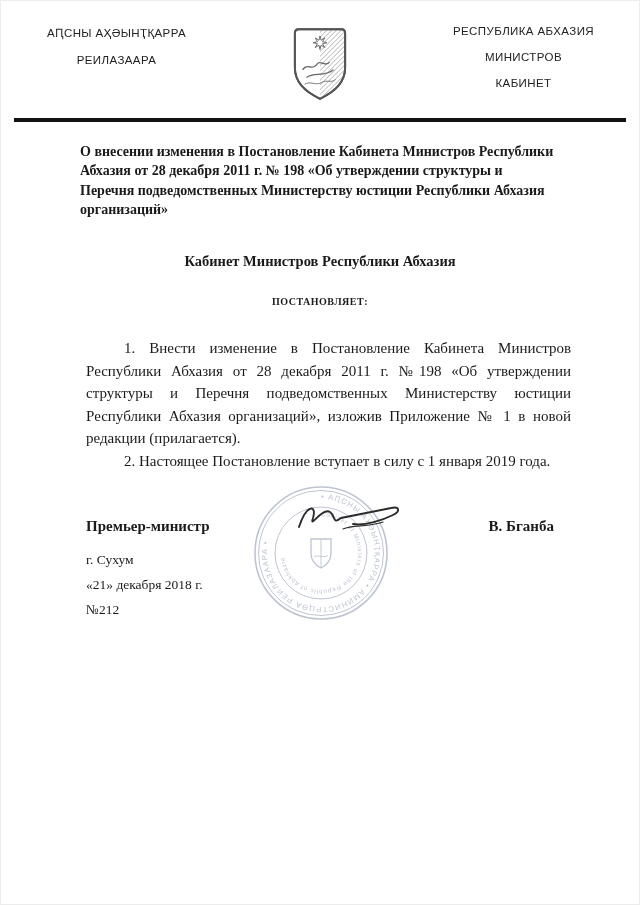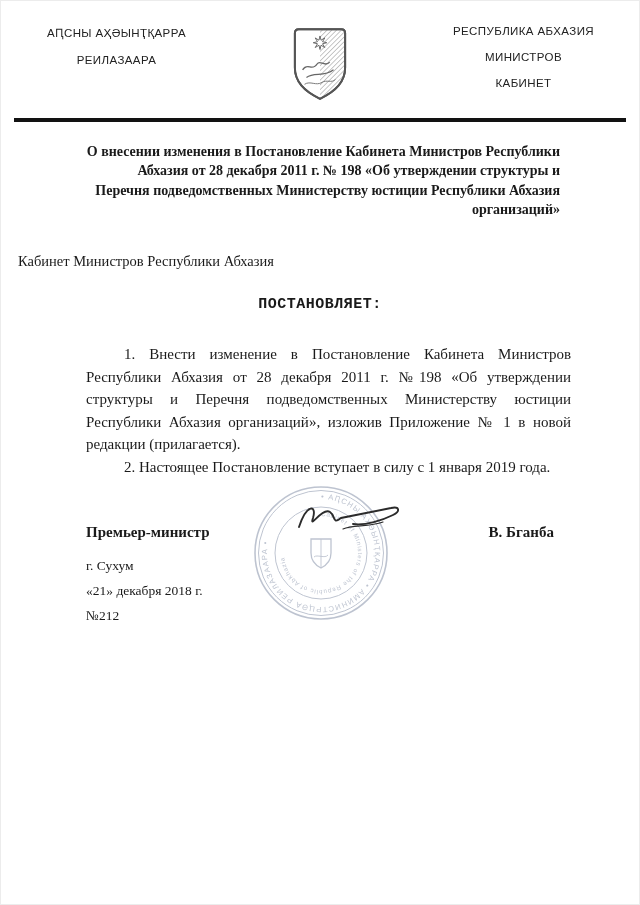--- a/index.html
+++ b/index.html
@@ -19,23 +19,23 @@
   .head-col {
     width:205px; text-align:center;
     font-family:"Liberation Sans", sans-serif;
     font-size:11.5px; letter-spacing:.4px; color:#222;
   }
   .head-col .hl { margin-bottom:14px; white-space:nowrap; }
   .emblem-wrap { flex:1; display:flex; justify-content:center; padding-top:1px; }
   .rule { height:4px; background:#121212; margin:15px 13px 0 13px; }
 
   .title { margin:26px 0 0; text-align:center; font-size:17.5px; font-weight:bold; letter-spacing:1px; }
-  .subject { width:480px; margin:20px auto 0; text-align:right; font-weight:bold; font-size:14px; line-height:1.38; }
-  .issuer { margin:34px 17px 0; font-weight:normal; font-size:14.5px; }
-  .resolves { margin:26px 0 0; text-align:center; font-weight:bold; font-size:15px; letter-spacing:.5px;font-family:Liberation Mono, monospace; }
+  .subject { width:480px; margin:20px auto 0; text-align:left; font-weight:bold; font-size:14px; line-height:1.38; }
+  .issuer { margin:34px 4px 0; text-align:center; font-weight:bold; font-size:14.5px; }
+  .resolves { margin:26px 0 0; text-align:center; font-weight:bold; font-size:10px; letter-spacing:.5px; }
 
   .content { margin:30px 68px 0 85px; font-size:15px; line-height:1.5; text-align:justify; }
   .content p { margin:0; text-indent:38px; }
 
   .sig-row {
     display:flex; justify-content:space-between;
     margin:46px 85px 0 85px;
     font-weight:bold; font-size:15px;
   }
   .footer-block { margin:12px 0 0 85px; font-size:13.5px; line-height:25px; }

